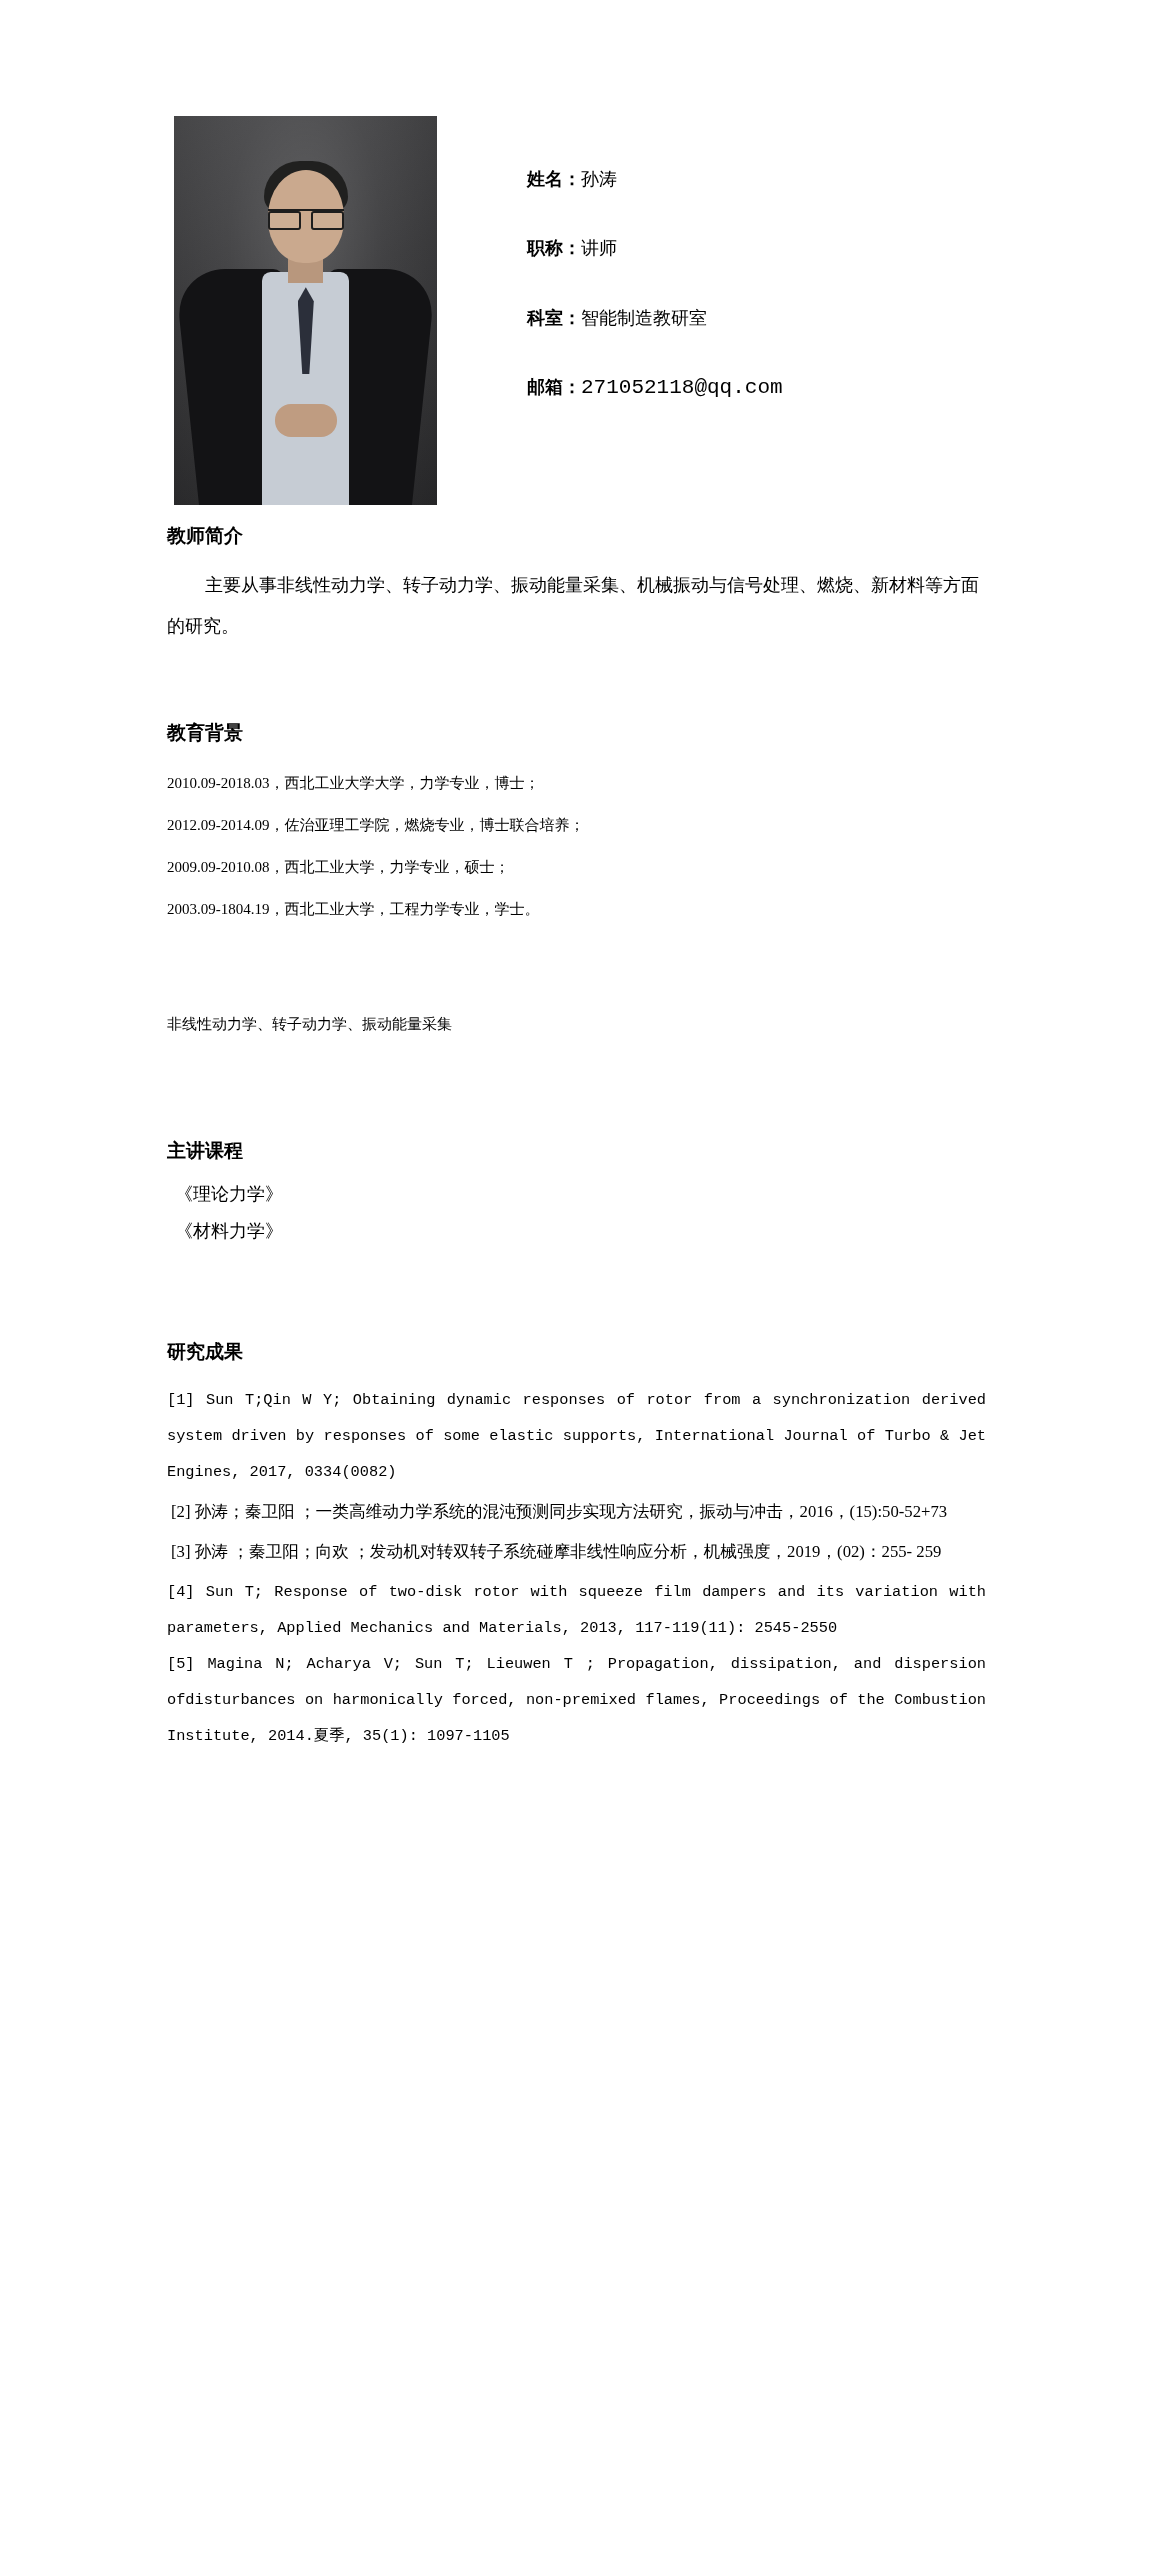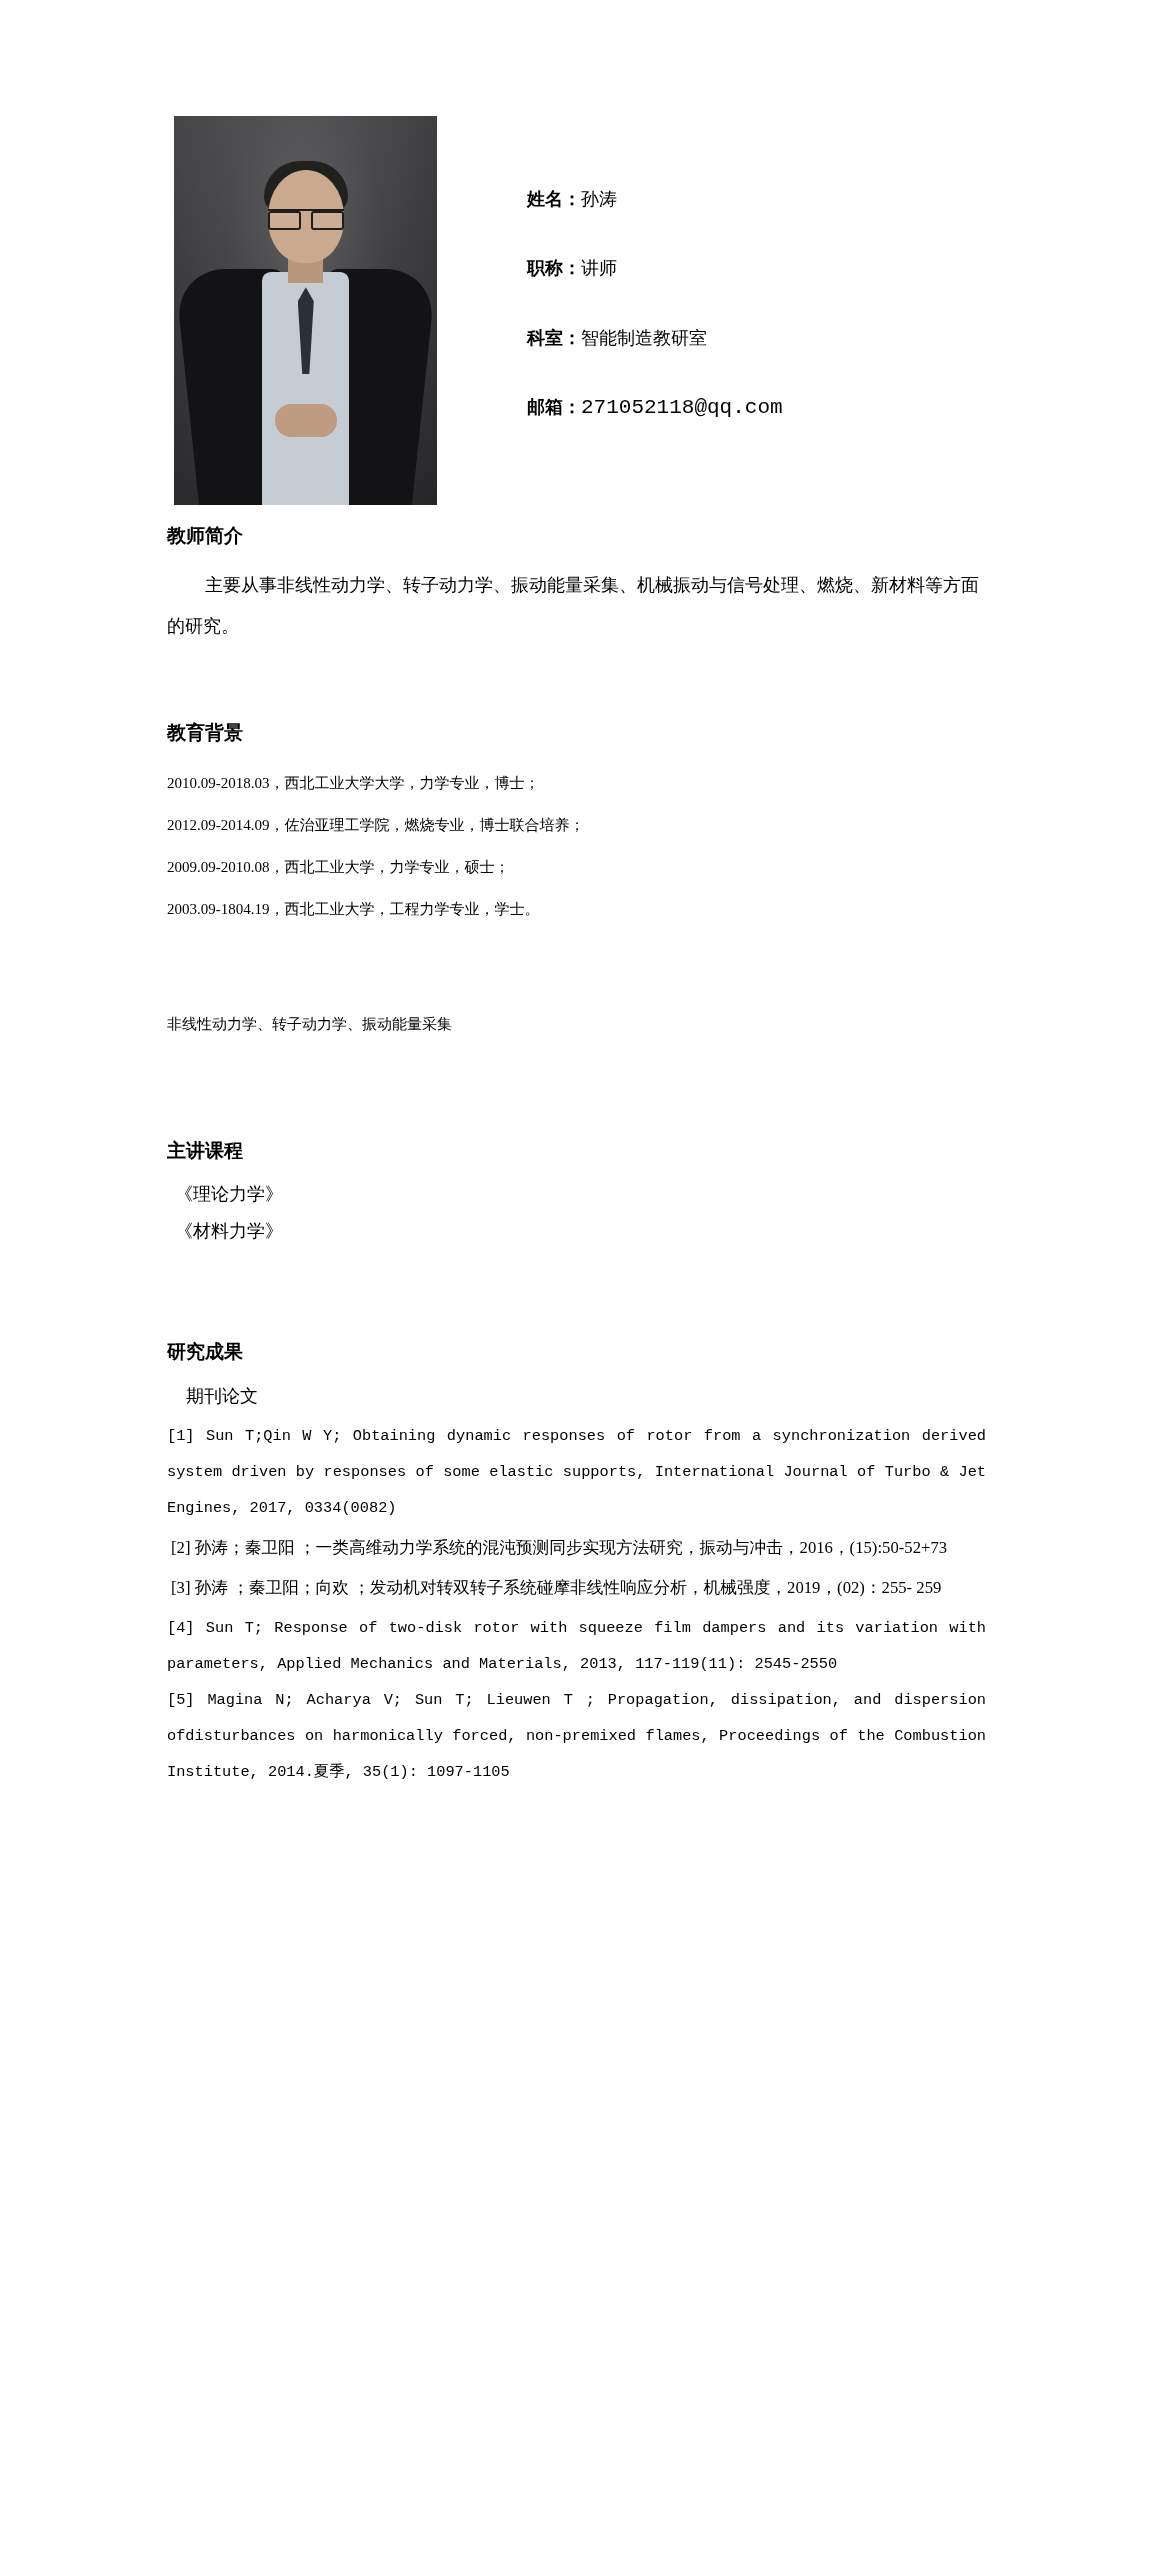--- a/index.html
+++ b/index.html
@@ -138,21 +138,21 @@
     width: 62px;
     height: 33px;
     margin-left: -31px;
     background: #bf9c81;
     border-radius: 16px;
   }
 
   .info {
     position: absolute;
     left: 360px;
-    top: 80px;
+    top: 60px;
     width: 451px;
   }
   .info-row {
     font-size: 18px;
     line-height: 20.3px;
     margin-bottom: 49px;
     white-space: nowrap;
   }
   .info-row:last-child { margin-bottom: 0; }
   .info-label {
@@ -280,21 +280,20 @@
   <div class="section">
     <div class="section-title">主讲课程</div>
     <p class="line-tight">《理论力学》</p>
     <p class="line-tight">《材料力学》</p>
   </div>
 
   <div class="gap-lg"></div>
 
   <div class="section">
     <div class="section-title">研究成果</div>
-    <div class="sub-title">期刊论文</div>
 
     <p class="pub">[1] Sun T;Qin W Y; Obtaining dynamic responses of rotor from a synchronization derived system driven by responses of some elastic supports, International Journal of Turbo &amp; Jet Engines, 2017, 0334(0082)</p>
     <p class="pub-cn">[2] 孙涛；秦卫阳 ；一类高维动力学系统的混沌预测同步实现方法研究，振动与冲击，2016，(15):50-52+73</p>
     <p class="pub-cn">[3] 孙涛 ；秦卫阳；向欢 ；发动机对转双转子系统碰摩非线性响应分析，机械强度，2019，(02)：255- 259</p>
     <p class="pub">[4] Sun T; Response of two-disk rotor with squeeze film dampers and its variation with parameters, Applied Mechanics and Materials, 2013, 117-119(11): 2545-2550</p>
     <p class="pub">[5] Magina N; Acharya V; Sun T; Lieuwen T ; Propagation, dissipation, and dispersion ofdisturbances on harmonically forced, non-premixed flames, Proceedings of the Combustion Institute, 2014.夏季, 35(1): 1097-1105</p>
   </div>
 
 </div>
 

